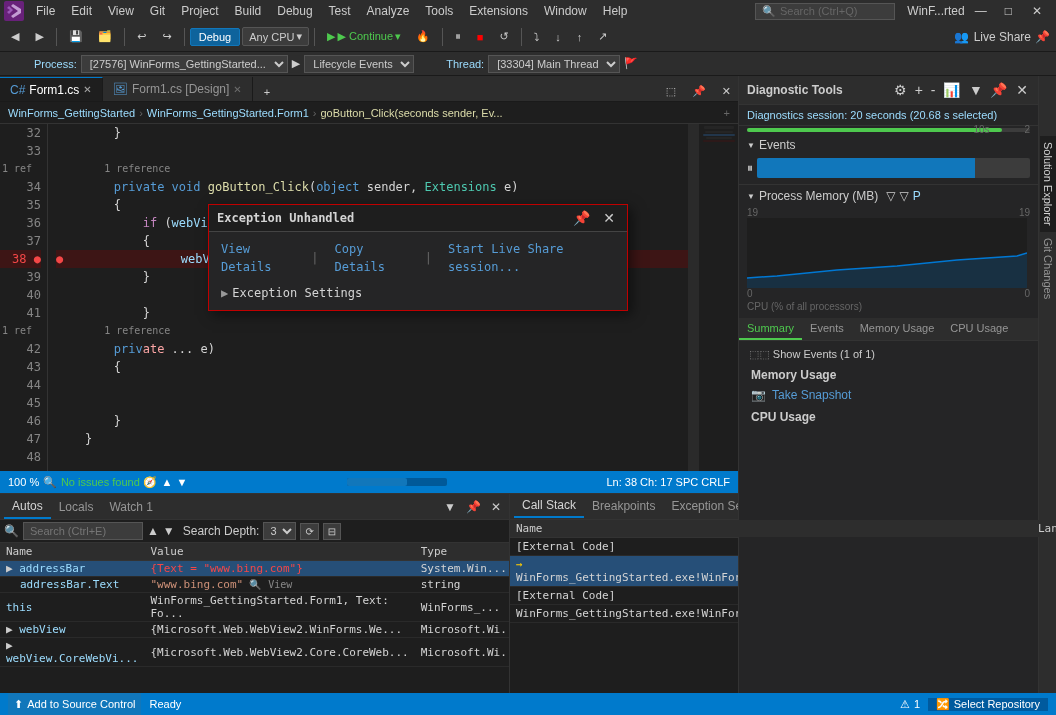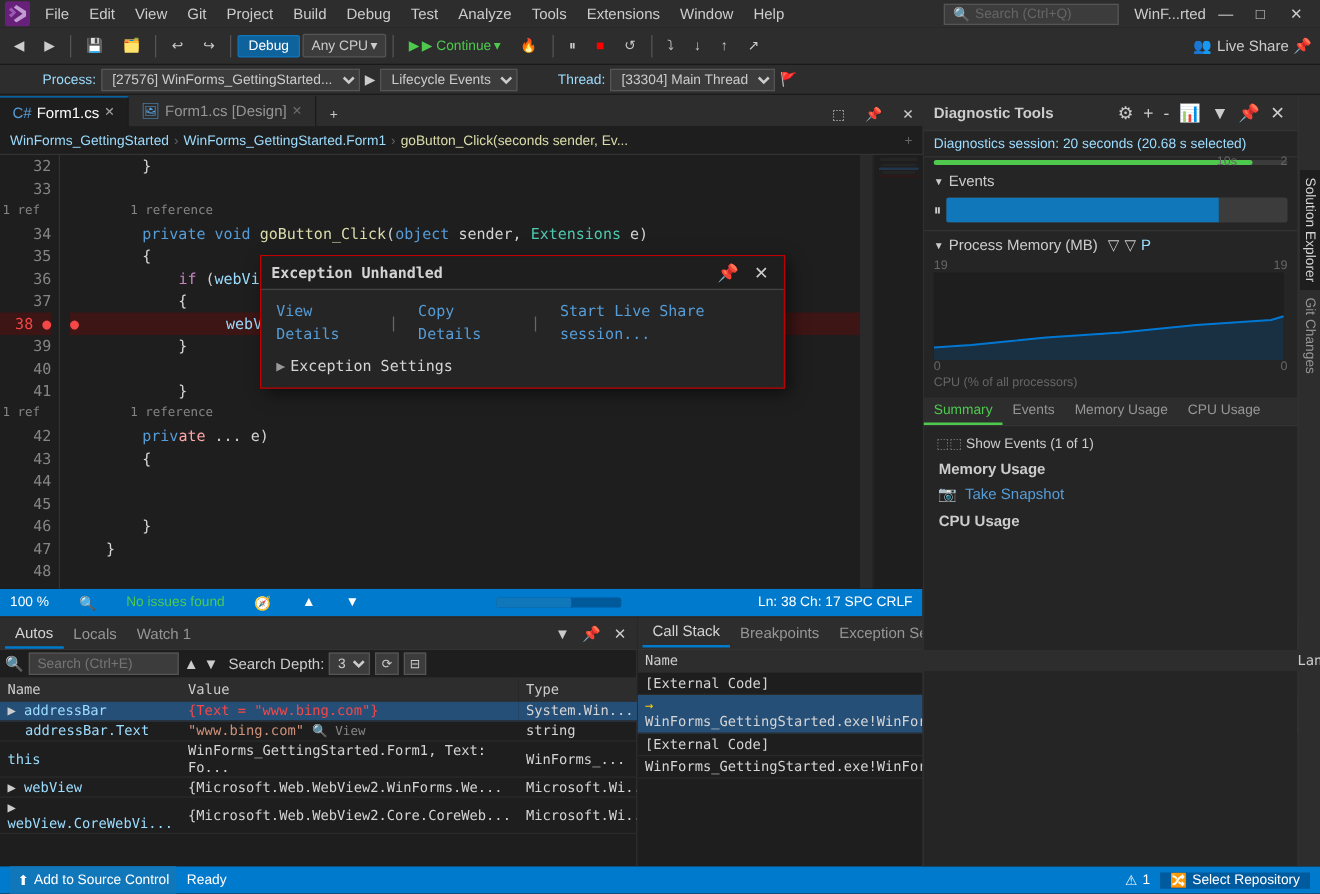--- a/index.html
+++ b/index.html
@@ -385,21 +385,21 @@
         <div style="background:#1e1e1e;width:40px;height:100%;opacity:0.5;">
           <div style="background:#2d2d2d;height:3px;width:30px;margin:2px auto;border-radius:1px;"></div>
           <div style="background:#2d2d2d;height:2px;width:28px;margin:1px auto;border-radius:1px;"></div>
           <div style="background:#264f78;height:2px;width:32px;margin:1px auto;border-radius:1px;"></div>
           <div style="background:#2d2d2d;height:2px;width:26px;margin:1px auto;border-radius:1px;"></div>
           <div style="background:#3d1515;height:2px;width:32px;margin:1px auto;border-radius:1px;"></div>
         </div>
       </div>
     </div>
 
-    <div style="background:#007acc;height:22px;display:flex;align-items:center;padding:0 8px;gap:24px;font-size:11px;color:white;">
+    <div style="background:#007acc;height:22px;display:flex;align-items:center;padding:0 8px;gap:4px;font-size:11px;color:white;">
       <span style="cursor:pointer;">100 %</span>
       <span>🔍</span>
       <span style="color:#4ec94e;">No issues found</span>
       <span style="cursor:pointer;">🧭</span>
       <span style="cursor:pointer;">▲</span>
       <span style="cursor:pointer;">▼</span>
       <div style="flex:1;display:flex;justify-content:center;align-items:center;">
         <div style="width:100px;height:8px;background:#005999;border-radius:2px;position:relative;">
           <div style="height:100%;width:60%;background:#1177bb;border-radius:2px;"></div>
         </div>

